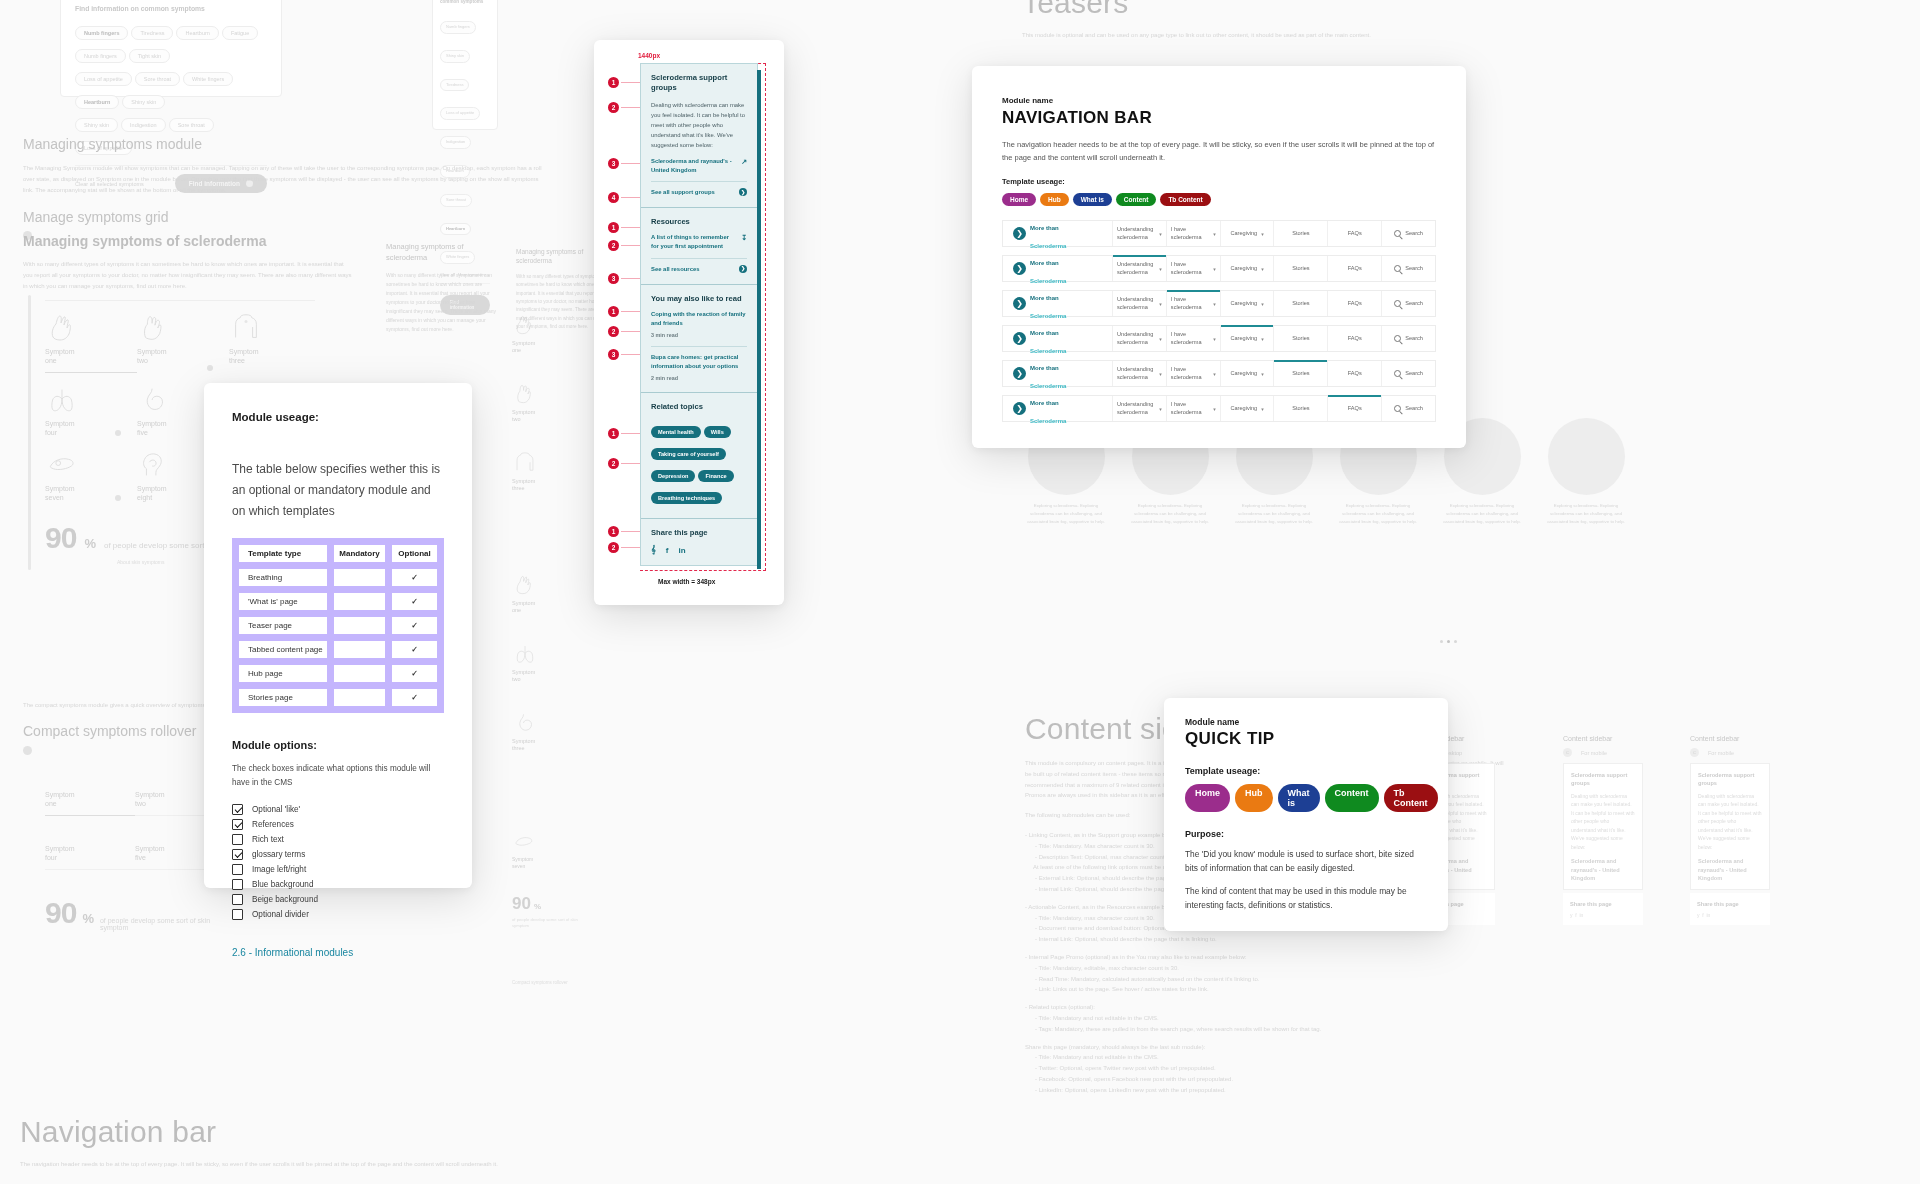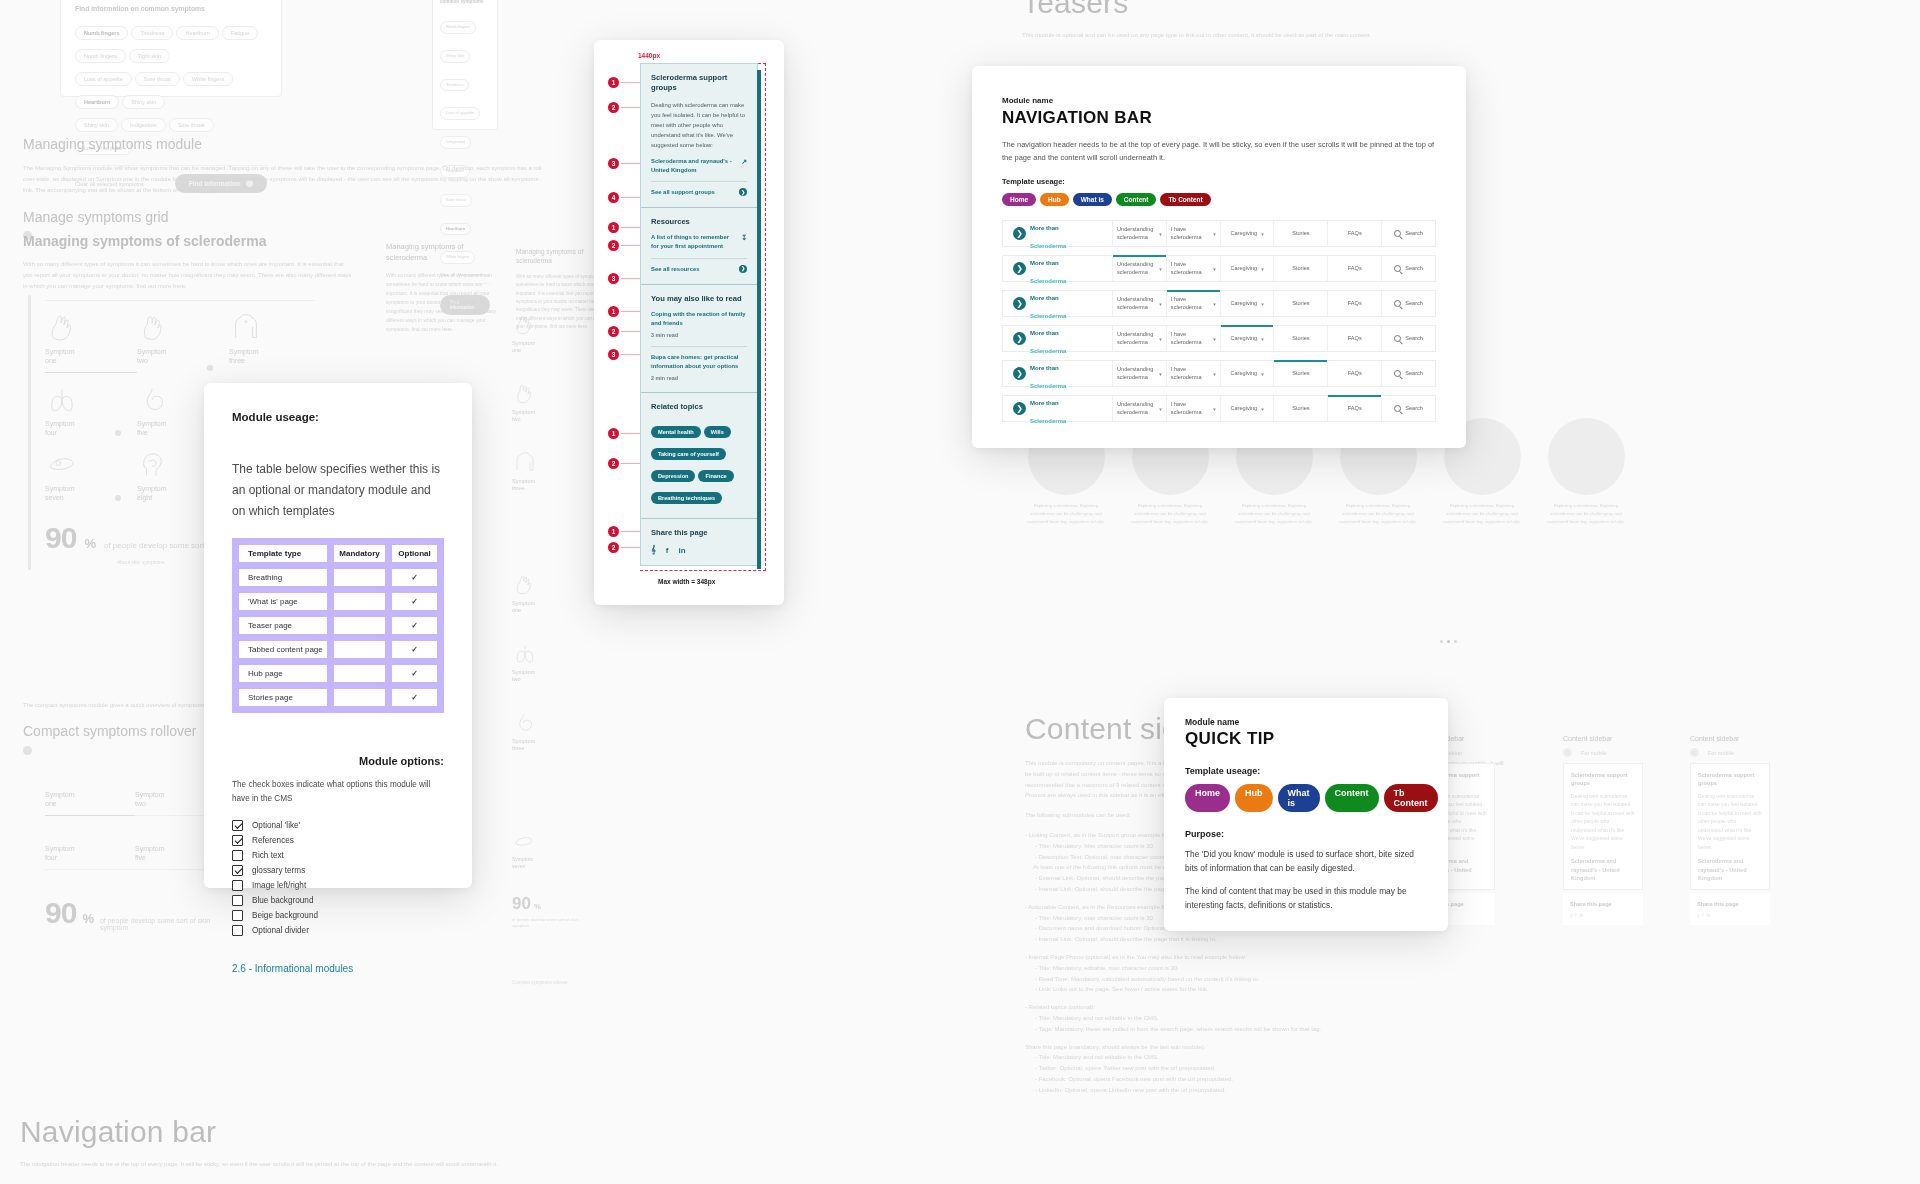--- a/index.html
+++ b/index.html
@@ -58,21 +58,21 @@
   .mu-desc { font-size: 12px; line-height: 1.75; color: #4b4b4b; margin-bottom: 16px; margin-top: 36px; }
   table.mu-table { border-collapse: collapse; width: 100%; }
   table.mu-table th, table.mu-table td {
     border: 7px solid #c4b5fd; font-size: 8px; color: #333; height: 24px;
     text-align: left; padding-left: 9px;
   }
   table.mu-table th { font-weight: bold; font-size: 8px; color: #1d1d1d; }
   table.mu-table th:nth-child(2), table.mu-table td:nth-child(2) { width: 58px; text-align: center; padding-left: 0; }
   table.mu-table th:nth-child(3), table.mu-table td:nth-child(3) { width: 52px; text-align: center; padding-left: 0; }
   .tick { font-size: 10px; color: #111; font-weight: 600; }
-  .mo-title { font-size: 11px; font-weight: bold; color: #1d1d1d; margin: 42px 0 11px; text-align: right; }
+  .mo-title { font-size: 11px; font-weight: bold; color: #1d1d1d; margin: 26px 0 11px; }
   .mo-desc { font-size: 8.2px; line-height: 1.75; color: #4b4b4b; margin-bottom: 13px; }
   .cb-row { display: flex; align-items: center; gap: 9px; margin-bottom: 4px; }
   .cb {
     width: 11px; height: 11px; border: 1.2px solid #333; border-radius: 1px;
     position: relative; flex: none; background: #fff;
   }
   .cb.checked::after {
     content: ""; position: absolute; left: 2px; top: 2.5px;
     width: 6px; height: 3px; border-left: 1.4px solid #111; border-bottom: 1.4px solid #111;
     transform: rotate(-45deg);

